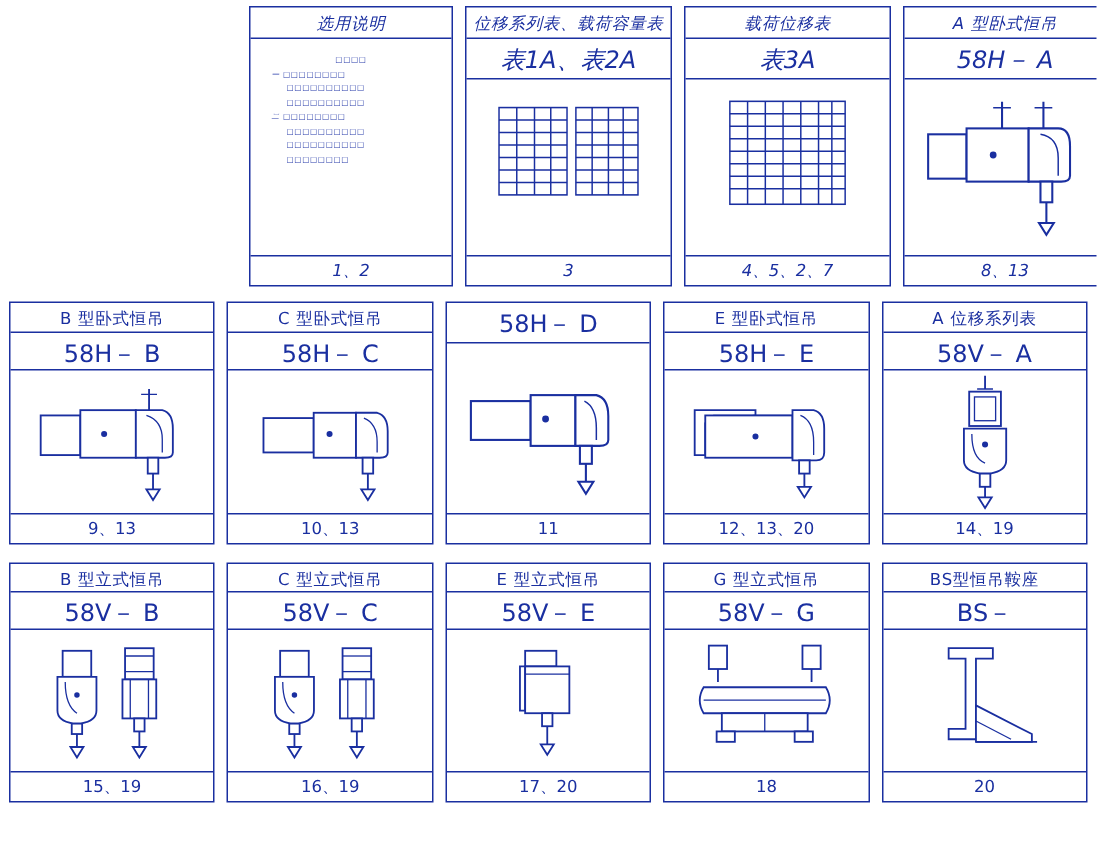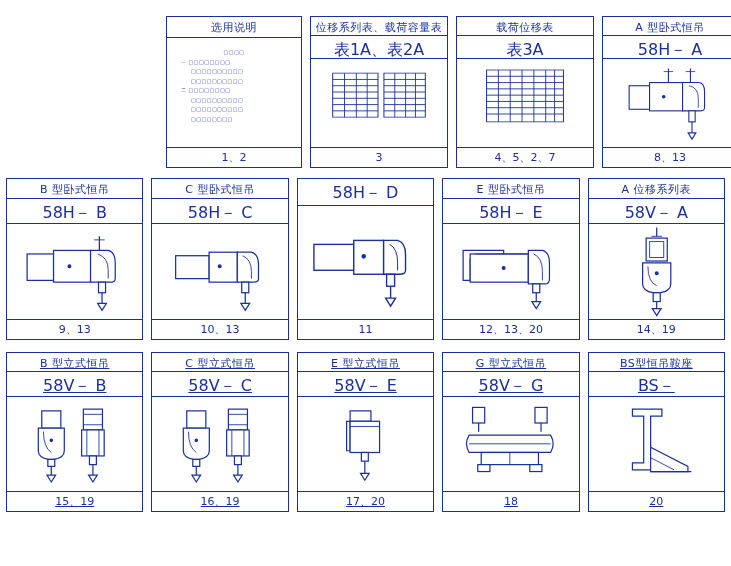--- a/index.html
+++ b/index.html
@@ -18,23 +18,23 @@
     width: 731px;
     height: 566px;
     box-sizing: border-box;
   }
   .row {
     display: flex;
     gap: 8px;
     padding: 0 6px;
     box-sizing: border-box;
   }
-  #row1 { height: 168px; padding-top: 16px; padding-left: 166px; padding-right: 6px; }
+  #row1 { height: 191px; padding-top: 4px; padding-left: 166px; padding-right: 6px; font-style: italic; }
   #row2 { height: 172px; padding-top: 10px; }
-  #row3 { height: 172px; padding-top: 12px; text-decoration: underline; }
+  #row3 { height: 172px; padding-top: 12px; }
 
   .card {
     border: 1.4px solid #1a2fa0;
     box-sizing: border-box;
     display: flex;
     flex-direction: column;
     background: #fff;
     flex: 1 1 0;
     min-width: 0;
   }

